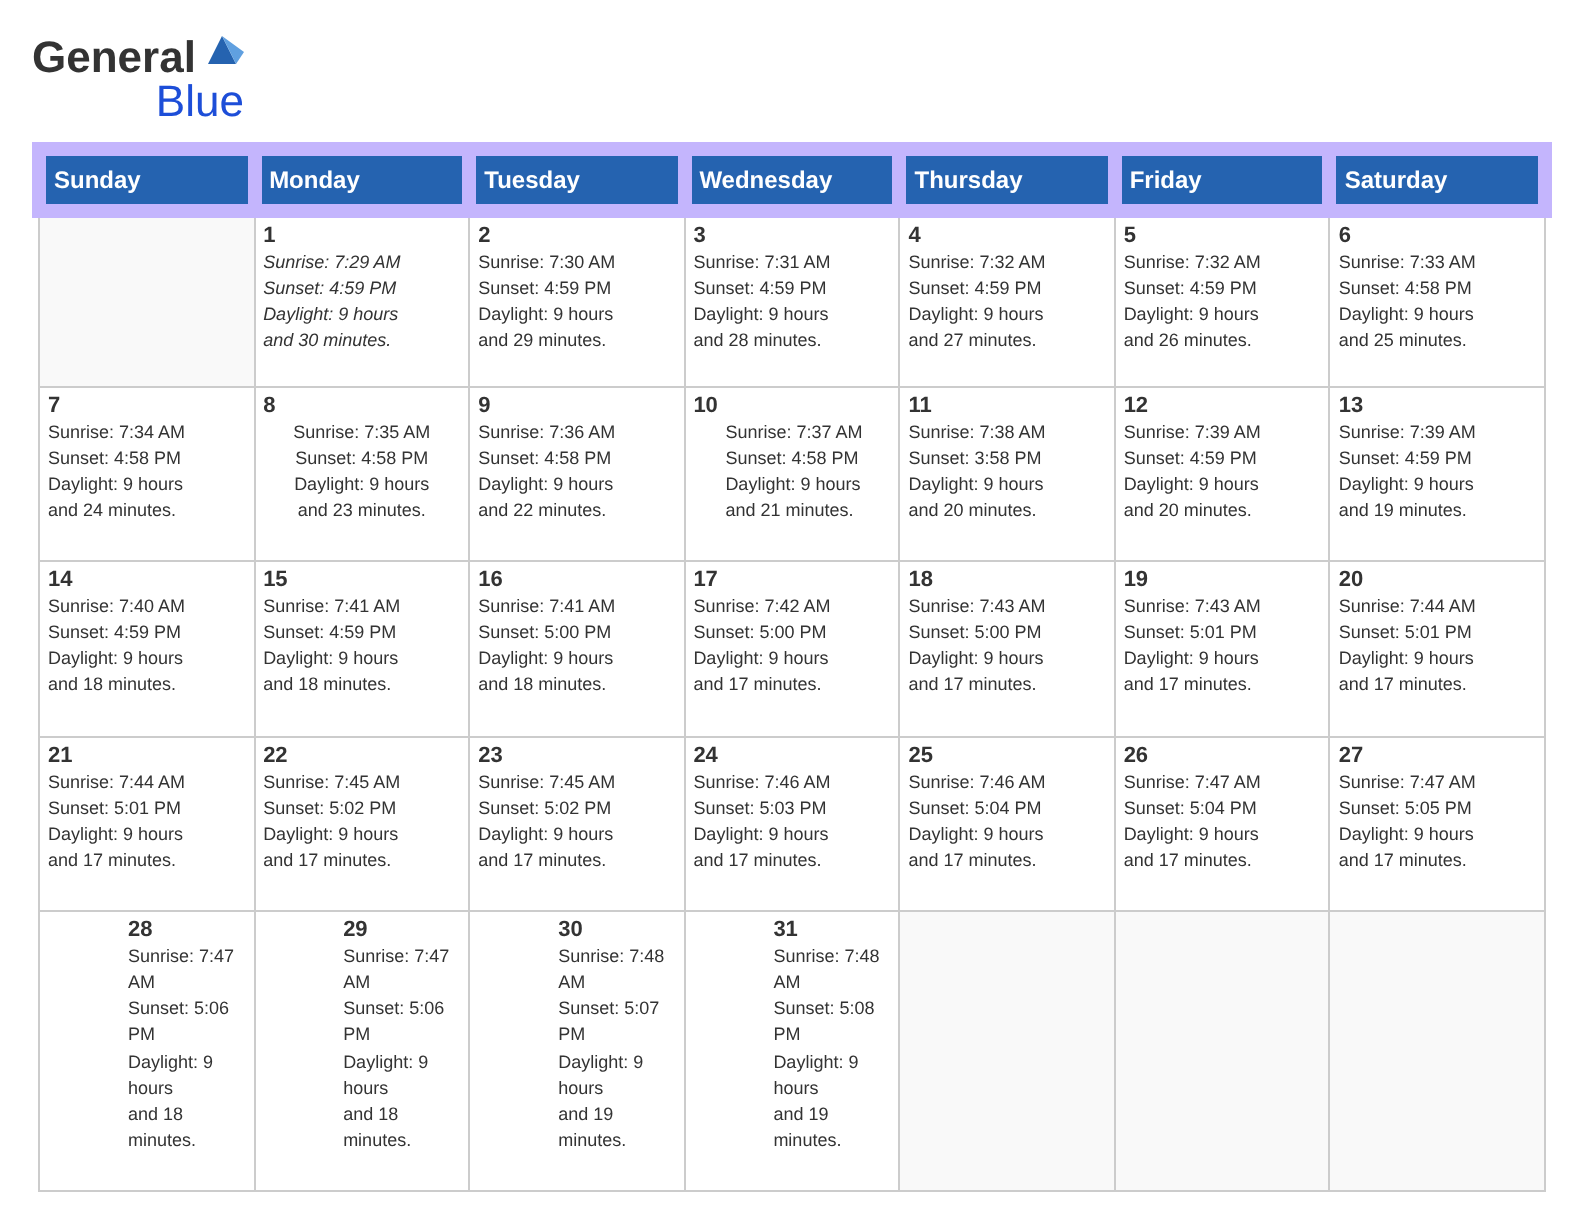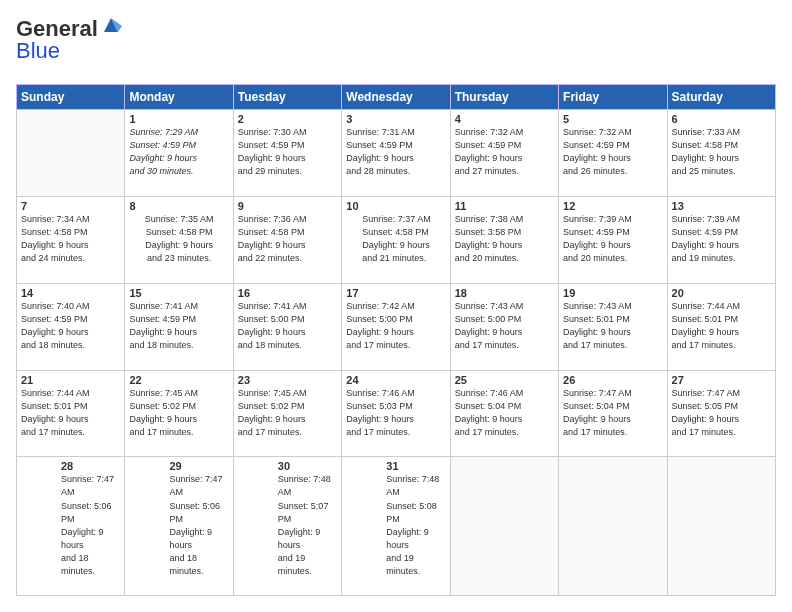--- a/index.html
+++ b/index.html
@@ -14,21 +14,22 @@
       width: 792px;
       height: 612px;
       padding: 16px;
       display: flex;
       flex-direction: column;
     }
     .header {
       display: flex;
       justify-content: space-between;
       align-items: flex-start;
-      margin-bottom: 20px;
+      margin-bottom: 7px;
+      text-align: right;
     }
     .logo {
       display: flex;
       align-items: center;
     }
     .title-area {
       text-align: right;
     }
     .month-title {
       font-size: 32px;
@@ -46,21 +47,21 @@
       width: 100%;
       table-layout: fixed;
     }
     .calendar th {
       background-color: #2563b0;
       color: white;
       font-size: 12px;
       font-weight: bold;
       padding: 5px 4px;
       text-align: left;
-      border: 1px solid #c4b5fd;
+      border: 7px solid #c4b5fd;
     }
     .calendar td {
       border: 1px solid #ccc;
       vertical-align: top;
       padding: 3px 4px;
       font-size: 9.5px;
       color: #333;
       height: 78px;
     }
     .day-num {

